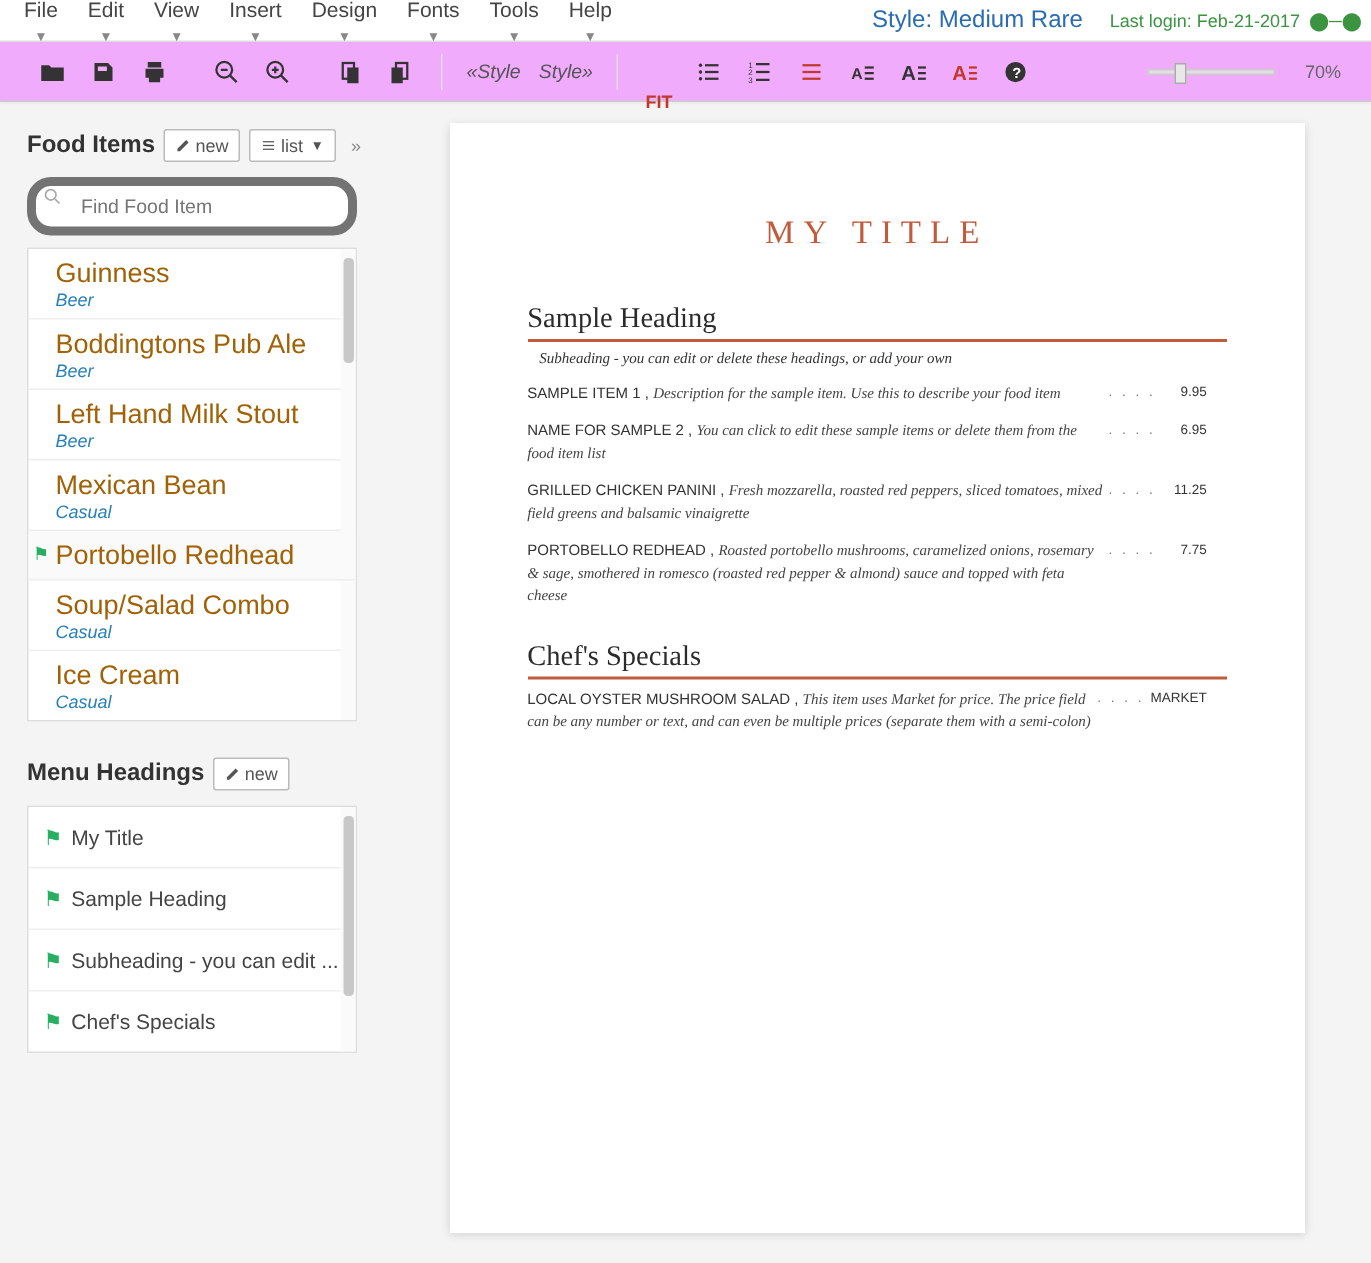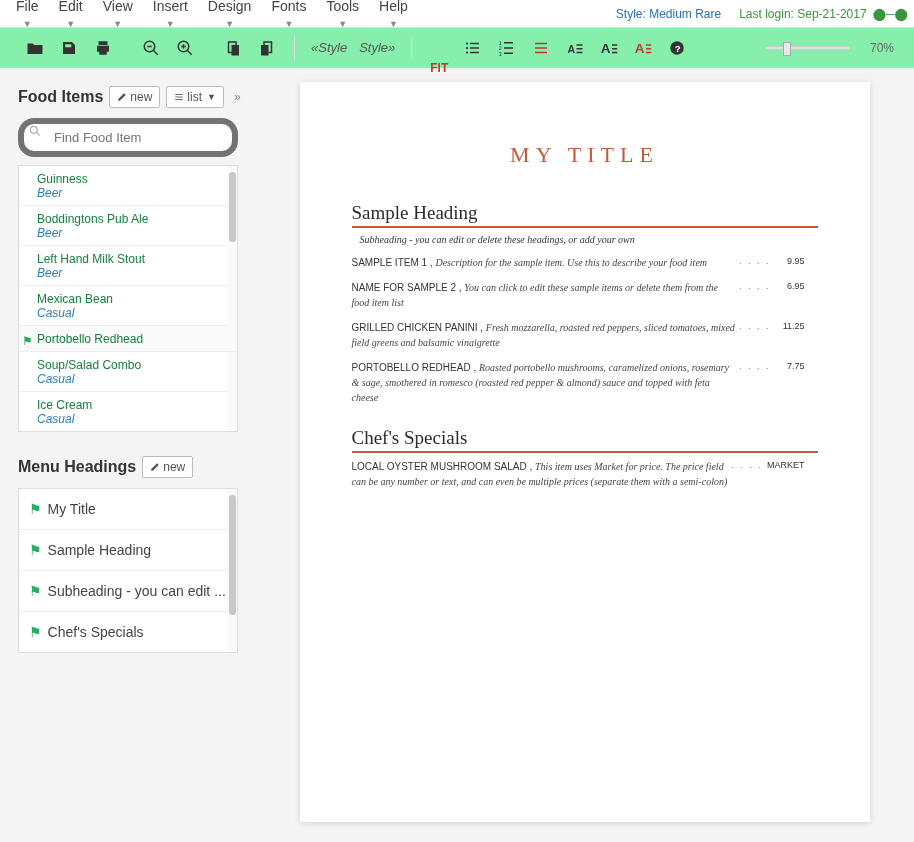--- a/index.html
+++ b/index.html
@@ -33,35 +33,35 @@
     color: #444;
     flex-direction: column;
   }
   .menubar .menu .caret {
     font-size: 9px;
     color: #888;
   }
   .menubar .spacer { flex: 1; }
   .menubar .status-style {
     color: #2b6cb0;
-    font-size: 12px;
+    font-size: 16px;
     margin-right: 18px;
   }
   .menubar .status-login {
     color: #3a9440;
     font-size: 12px;
     margin-right: 6px;
   }
   .menubar .sync-icon { color: #3a9440; font-size: 12px; }
 
   
   .toolbar {
     display: flex;
     align-items: center;
-    background: #86efac;
+    background: #f0abfc;
     border-bottom: 1px solid #ccc;
     height: 40px;
     padding: 0 20px;
     gap: 4px;
     box-shadow: 0 1px 2px rgba(0,0,0,0.05);
   }
   .tbtn {
     width: 30px;
     height: 30px;
     display: flex;
@@ -202,21 +202,21 @@
     height: 70px;
     background: #c8c8c8;
     border-radius: 3px;
   }
   .food-item {
     padding: 6px 18px 5px 18px;
     border-bottom: 1px solid #eee;
     cursor: pointer;
   }
   .food-item:last-child { border-bottom: none; }
-  .food-item .fname { color: #15803d; font-size: 12px; }
+  .food-item .fname { color: #a16207; font-size: 18px; }
   .food-item .fcat { color: #2980b9; font-size: 12px; font-style: italic; }
   .food-item.selected {
     background: #fafafa;
     position: relative;
   }
   .food-item.selected::before {
     content: "";
     position: absolute;
     left: -1px;
     top: 0;
@@ -344,21 +344,21 @@
       <span class="caret">▼</span>
     </div>
   <div class="menu">
       <span>Help</span>
       <span class="caret">▼</span>
     </div>
   <div class="spacer"></div>
   <div class="status-style">
     <span>Style:</span> <span>Medium Rare</span>
   </div>
-  <div class="status-login">Last login: Sep-21-2017</div>
+  <div class="status-login">Last login: Feb-21-2017</div>
   <span class="sync-icon">⬤─⬤</span>
 </div>
 
 <div class="toolbar">
   <div class="tbtn">
       <svg viewBox="0 0 24 24">
         <path d="M2 6h7l2 2h11v12H2z"></path>
       </svg>
     </div>
   <div class="tbtn">

